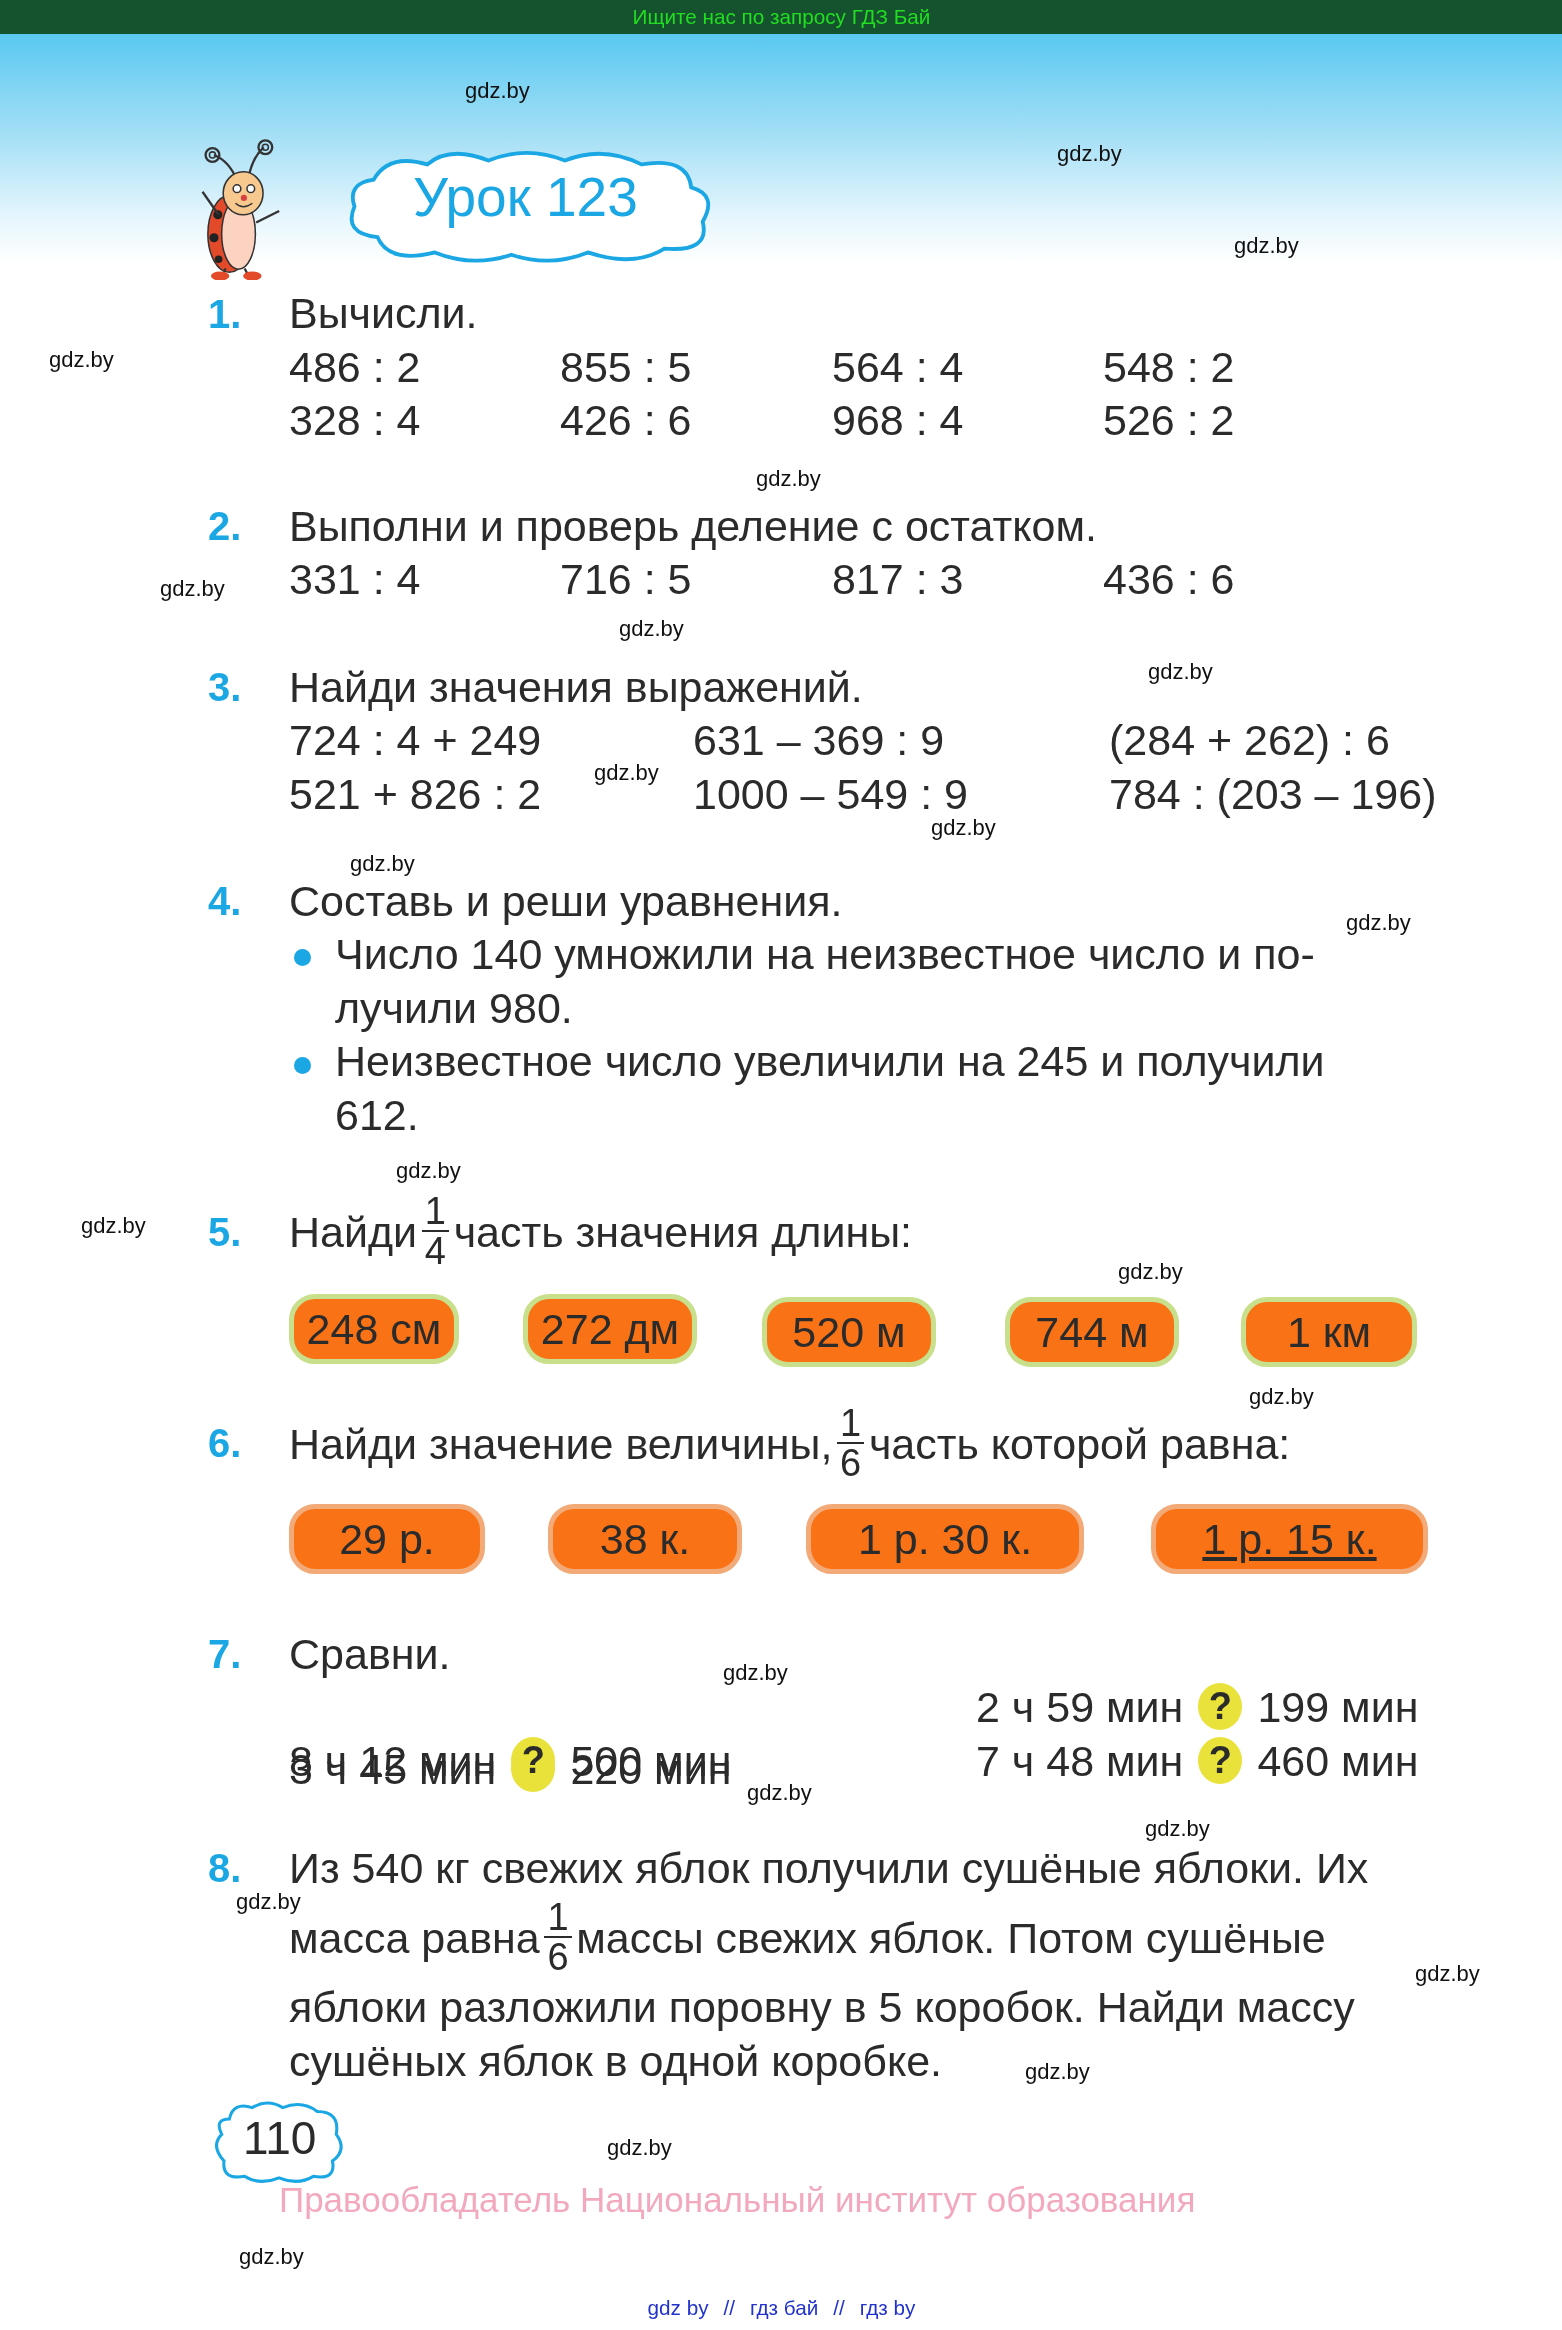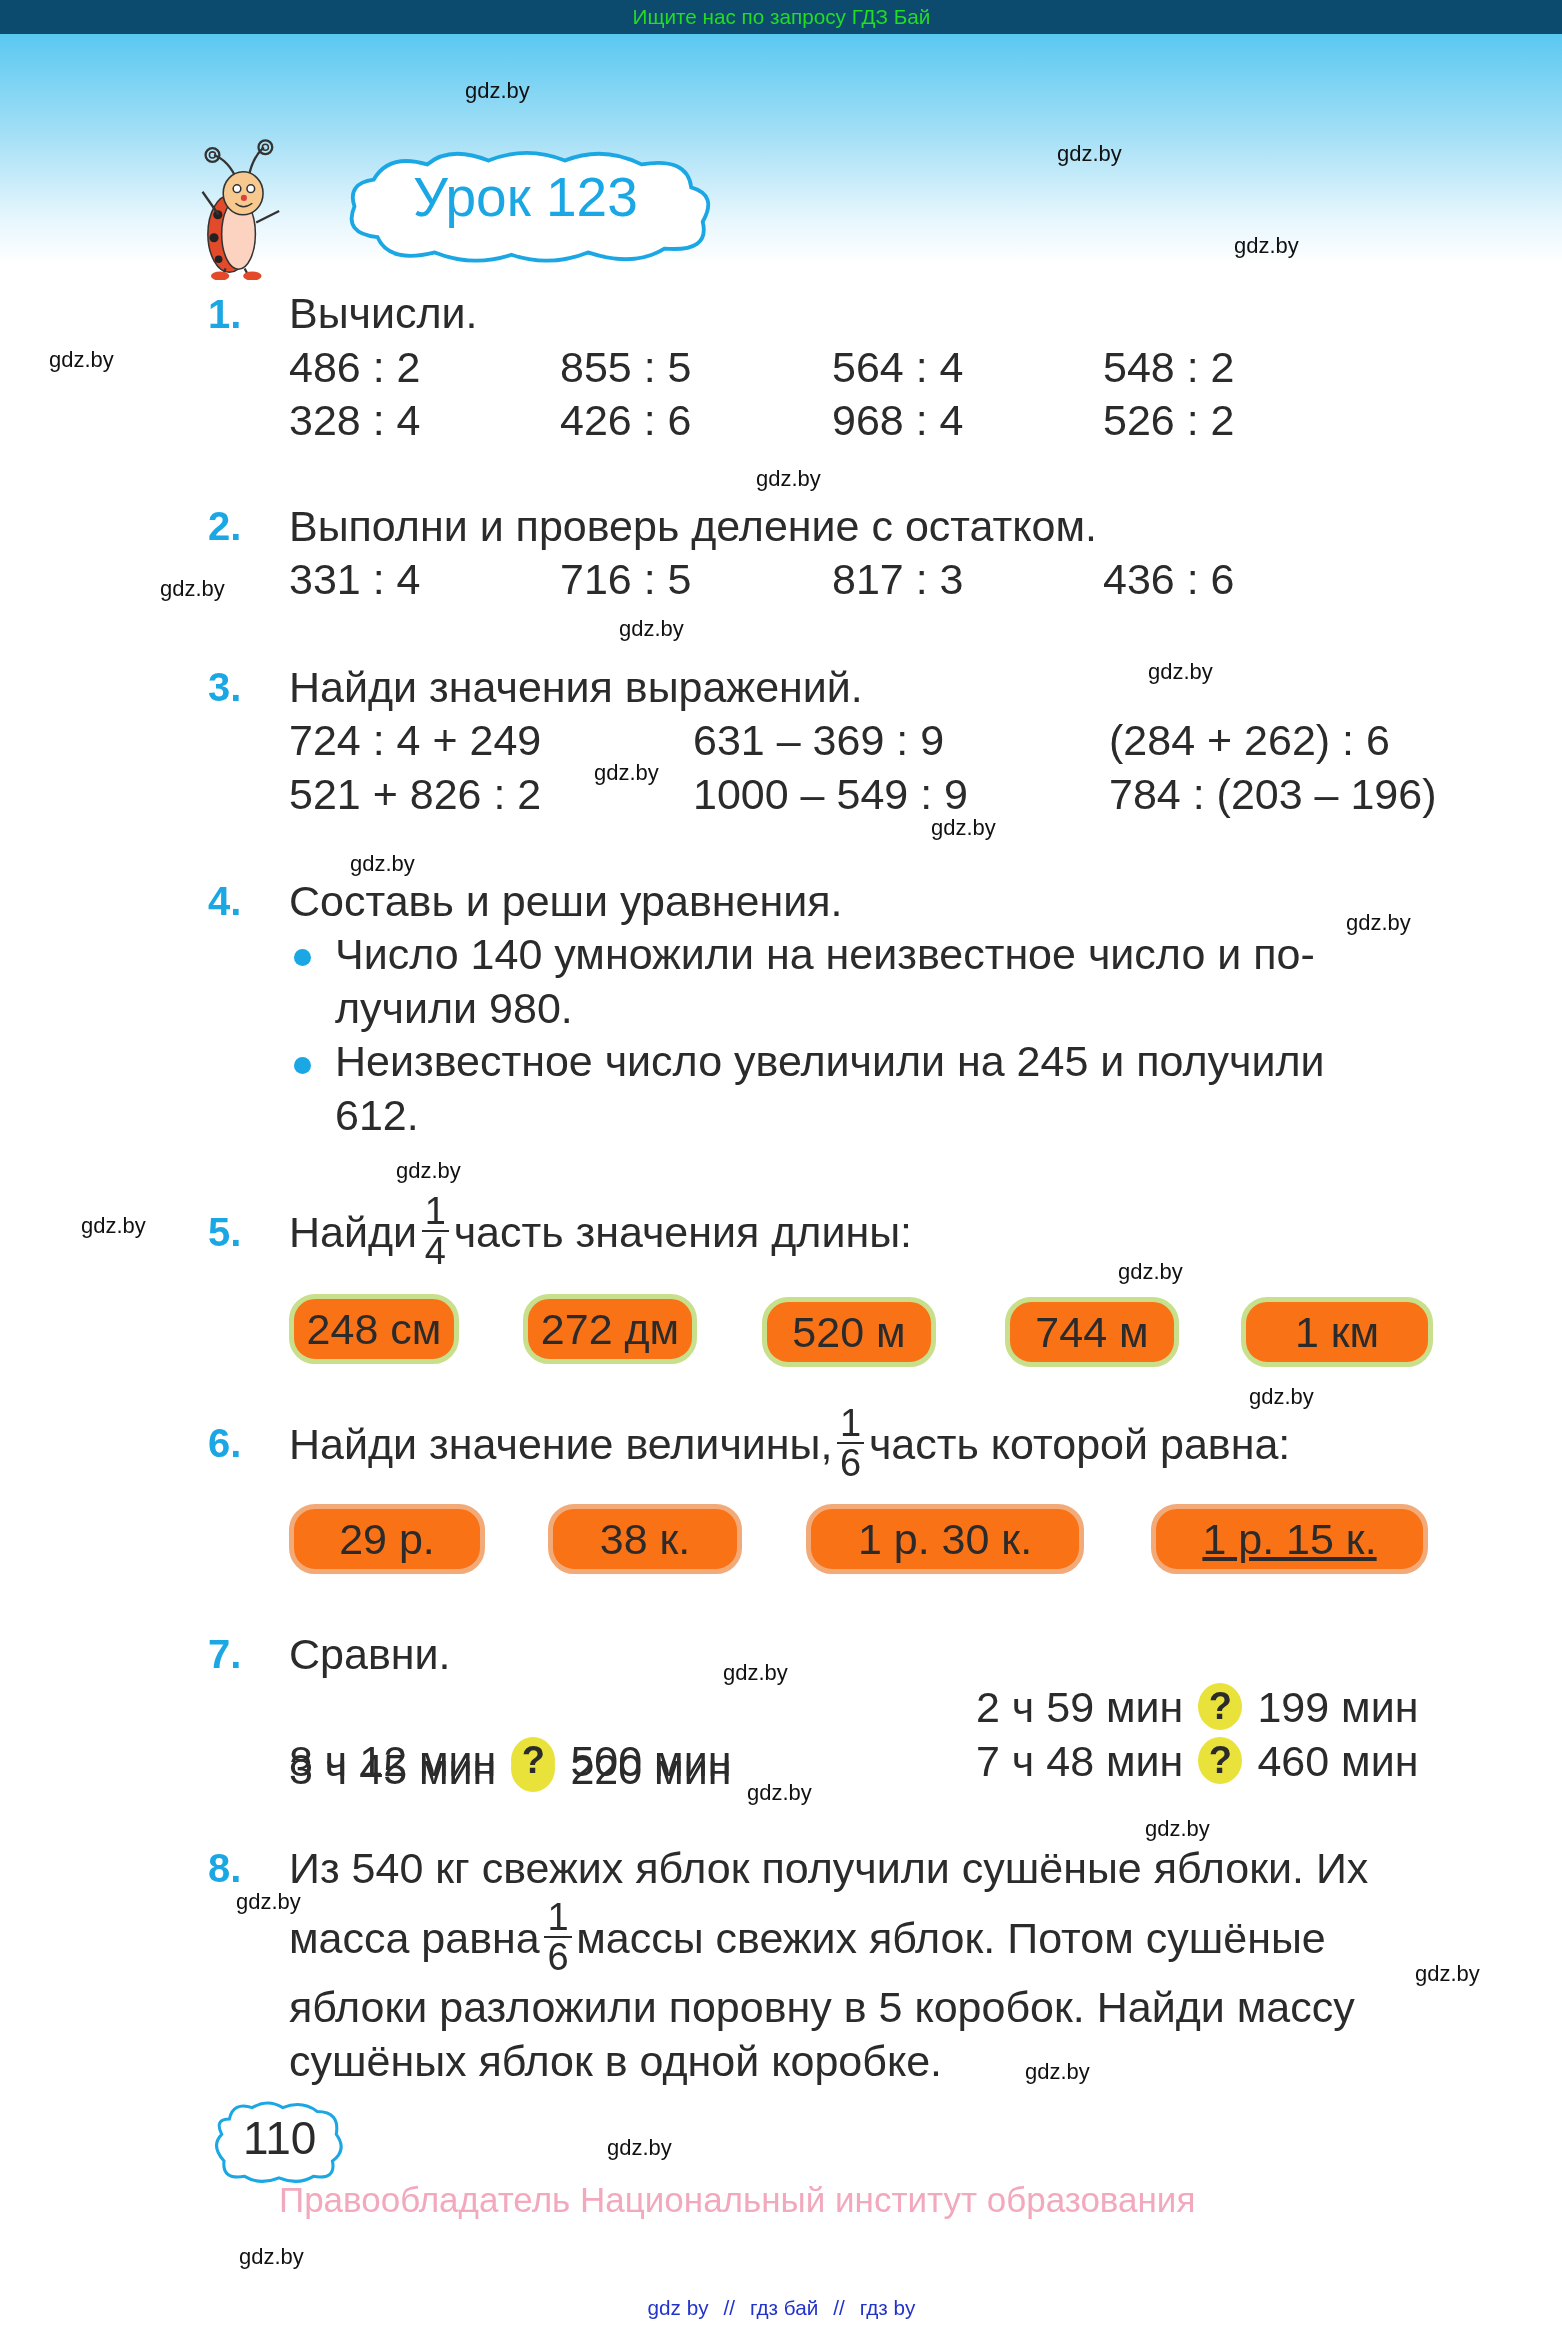--- a/index.html
+++ b/index.html
@@ -5,21 +5,21 @@
   html, body { margin:0; padding:0; }
   body {
     width:1563px; height:2330px; position:relative; overflow:hidden;
     background:#ffffff;
     font-family:"Liberation Sans", "DejaVu Sans", sans-serif;
     color:#2b2b2b;
   }
   .abs { position:absolute; }
   .top-banner {
     position:absolute; left:0; top:0; width:1563px; height:34px;
-    background:#0c4a6e; text-align:center;
+    background:#14532d; text-align:center;
     font-size:20.7px; line-height:34px; color:#22dd22;
   }
   .sky {
     position:absolute; left:0; top:34px; width:1563px; height:230px;
     background:linear-gradient(to bottom, #5ac8f1 0%, #a6e0f6 45%, #e6f6fd 80%, #ffffff 100%);
   }
   .wm { position:absolute; font-size:22px; color:#111; white-space:nowrap; line-height:1; }
   .num { position:absolute; left:208px; font-size:40px; font-weight:bold; color:#1aa7e4; line-height:1; }
   .txt { position:absolute; font-size:43px; color:#2b2b2b; line-height:1; white-space:nowrap; }
   .row { position:absolute; left:289px; font-size:43px; line-height:1; white-space:nowrap; }
@@ -158,21 +158,21 @@
 <div class="txt" style="left:335px;top:1094px;">612.</div>
 
 <div class="num" style="top:1212px;">5.</div>
 <div class="txt" style="left:289px;top:1190px;line-height:84px;">
   <span>Найди</span><span class="frac"><span class="top">1</span><span>4</span></span><span>часть значения длины:</span>
 </div>
 <div class="box green" style="left:289px;top:1294px;width:170px;">248 см</div>
 <div class="box green" style="left:523px;top:1294px;width:174px;">272 дм</div>
 <div class="box green" style="left:762px;top:1297px;width:174px;">520 м</div>
 <div class="box green" style="left:1005px;top:1297px;width:174px;">744 м</div>
-<div class="box green" style="left:1241px;top:1297px;width:192px;">1 км</div>
+<div class="box green" style="left:1241px;top:1297px;width:176px;">1 км</div>
 
 <div class="num" style="top:1423px;">6.</div>
 <div class="txt" style="left:289px;top:1402px;line-height:84px;">
   <span>Найди значение величины,</span><span class="frac"><span class="top">1</span><span>6</span></span><span>часть которой равна:</span>
 </div>
 <div class="box orange" style="left:289px;top:1504px;width:196px;">29 р.</div>
 <div class="box orange" style="left:548px;top:1504px;width:194px;">38 к.</div>
 <div class="box orange" style="left:806px;top:1504px;width:278px;">1 р. 30 к.</div>
 <div class="box orange" style="left:1151px;top:1504px;width:277px;text-decoration:underline;">1 р. 15 к.</div>
 

